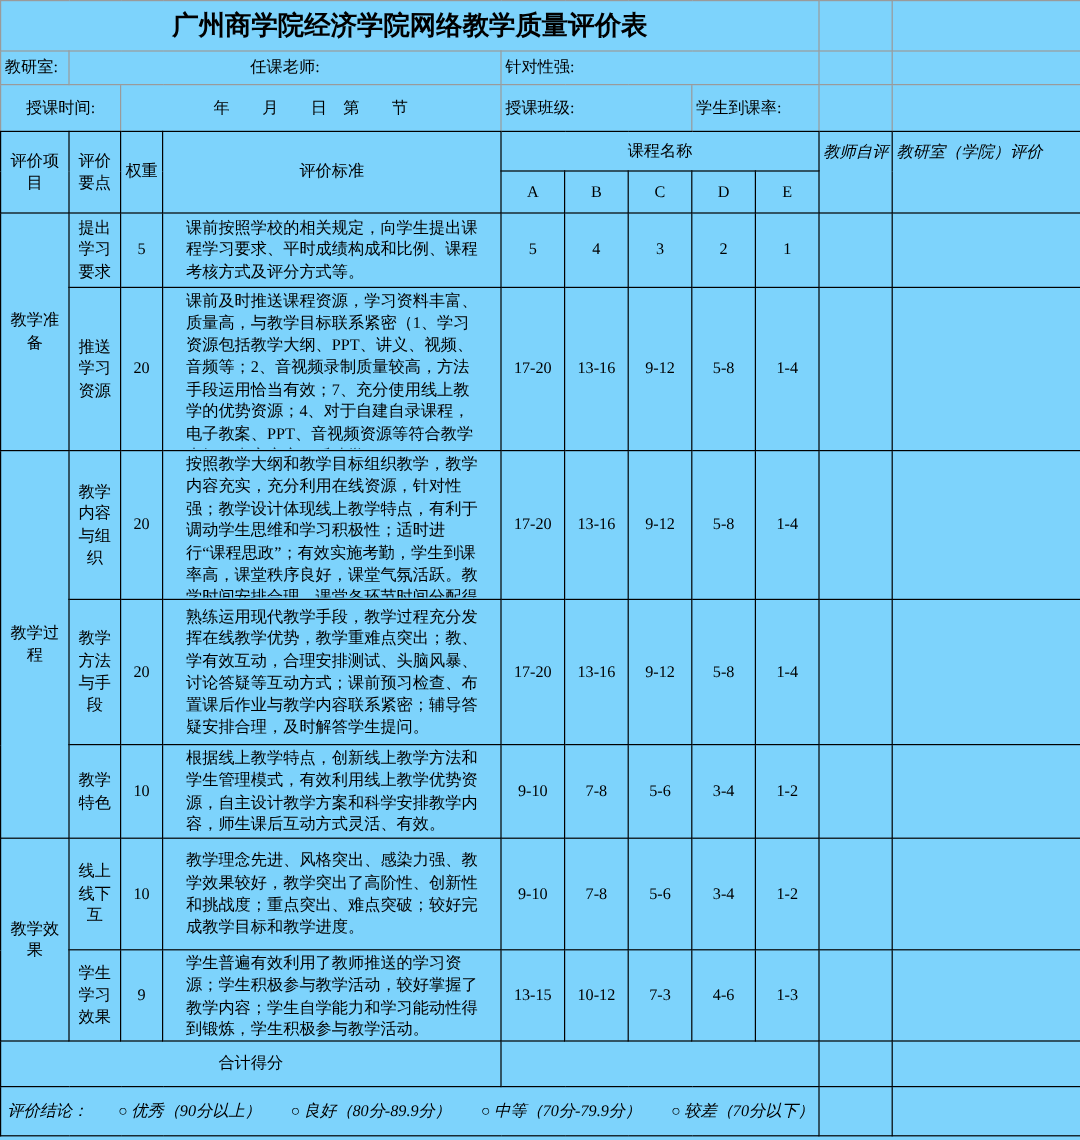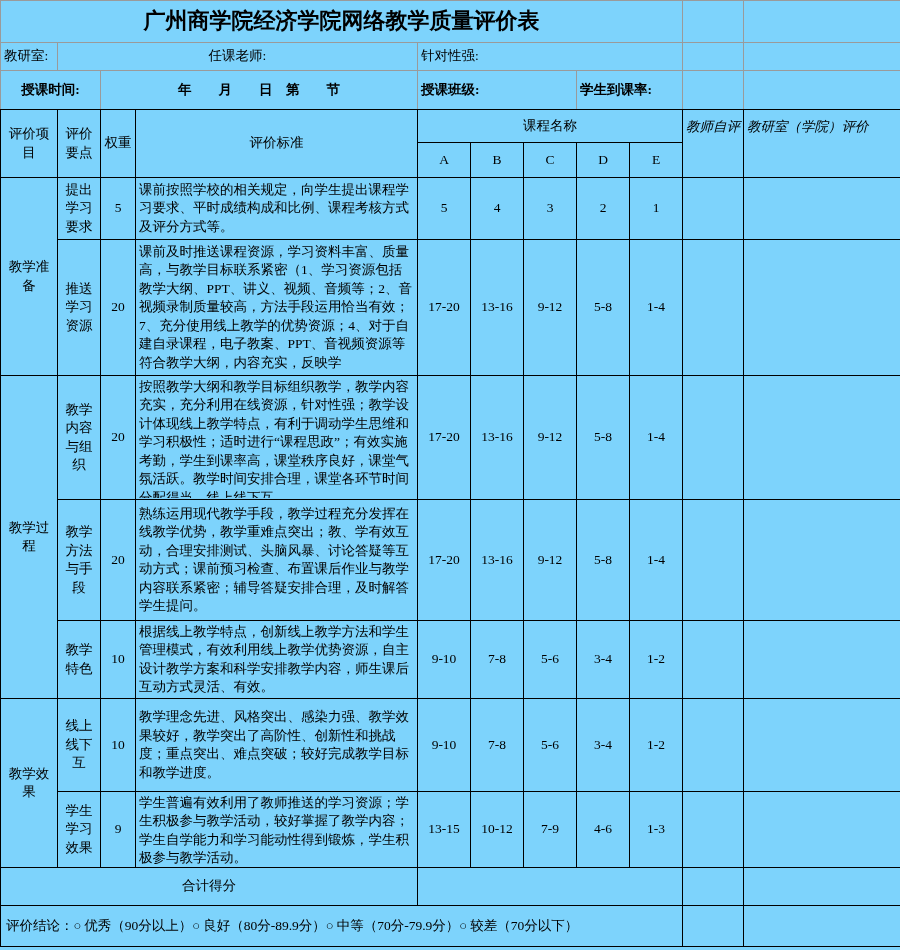--- a/index.html
+++ b/index.html
@@ -3,29 +3,29 @@
 <meta charset="utf-8">
 <style>
   html,body{margin:0;padding:0;background:#fff;}
   .sheet{width:900px;height:950px;overflow:hidden;background:#7dd3fc;}
   table{border-collapse:collapse;table-layout:fixed;width:900px;
         font-family:"Liberation Serif","DejaVu Serif",serif;}
   td{border:1px solid #000;padding:1px 3px;font-size:13.5px;line-height:18.5px;
      color:#000;vertical-align:middle;overflow:hidden;}
   .c{text-align:center;}
   tr.inf td{border-color:#9a9a9a;}
-  tr.inf2 td{border-bottom-color:#000;font-weight:bold;}
+  tr.inf2 td{border-bottom-color:#000;}
   .title-cell{font-family:"Liberation Sans","DejaVu Sans",sans-serif;
               font-size:22px;font-weight:700;text-align:center;}
   .toplab{vertical-align:top;padding-top:8px;font-style:italic;}
   .std{display:flex;flex-direction:column;overflow:hidden;}
-  .std>.txt{margin:auto 0;}
+  .std>.txt{margin:auto 16px;}
   .h58{height:58px}.h132{height:132px}.h120{height:120px}.h117{height:117px}
   .h74{height:74px}.h89{height:89px}.h72{height:72px}
-  .concl{display:flex;align-items:center;padding-left:2px;white-space:nowrap;}
+  .concl{display:flex;align-items:center;gap:25px;padding-left:2px;white-space:nowrap;font-style:italic;}
   .opt{display:inline-flex;align-items:center;gap:3px;}
   .radio{font-size:13px;}
 </style>
 </head>
 <body>
 
 <div class="sheet">
 <table>
   <colgroup>
     <col style="width:57px">
@@ -191,21 +191,21 @@
   <tr class="r7" style="height:76px">
     <td class="c">学生学习效果</td>
     <td class="c">9</td>
     <td>
             <div class="std h72">
               <div class="txt">学生普遍有效利用了教师推送的学习资源；学生积极参与教学活动，较好掌握了教学内容；学生自学能力和学习能动性得到锻炼，学生积极参与教学活动。</div>
             </div>
           </td>
     <td class="c">13-15</td>
     <td class="c">10-12</td>
-    <td class="c">7-9</td>
+    <td class="c">7-3</td>
     <td class="c">4-6</td>
     <td class="c">1-3</td>
     <td></td>
     <td></td>
   </tr>
 
   <tr style="height:38px">
     <td colspan="4" class="c">合计得分</td>
     <td colspan="5"></td>
     <td></td>

